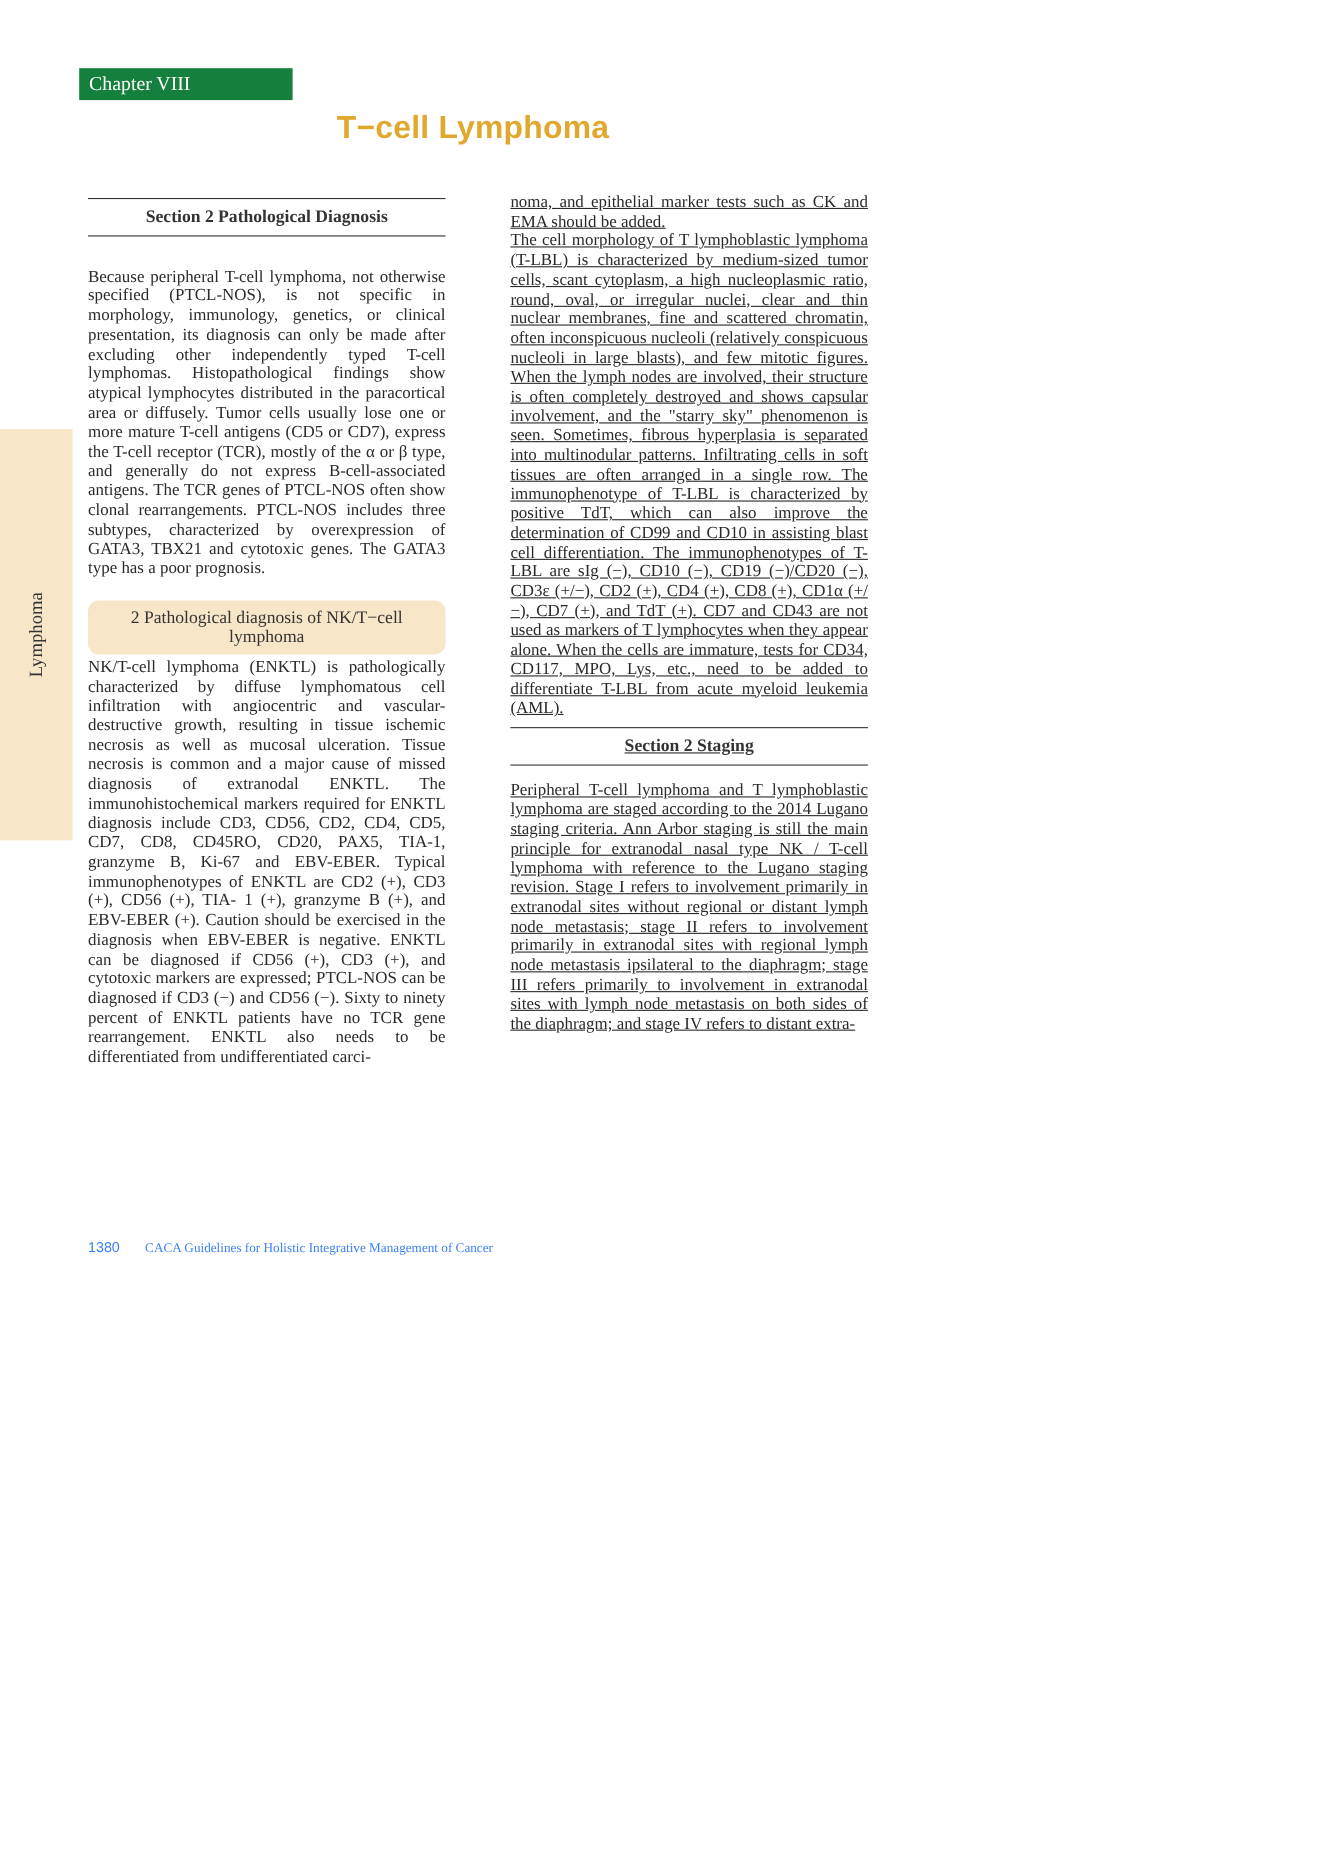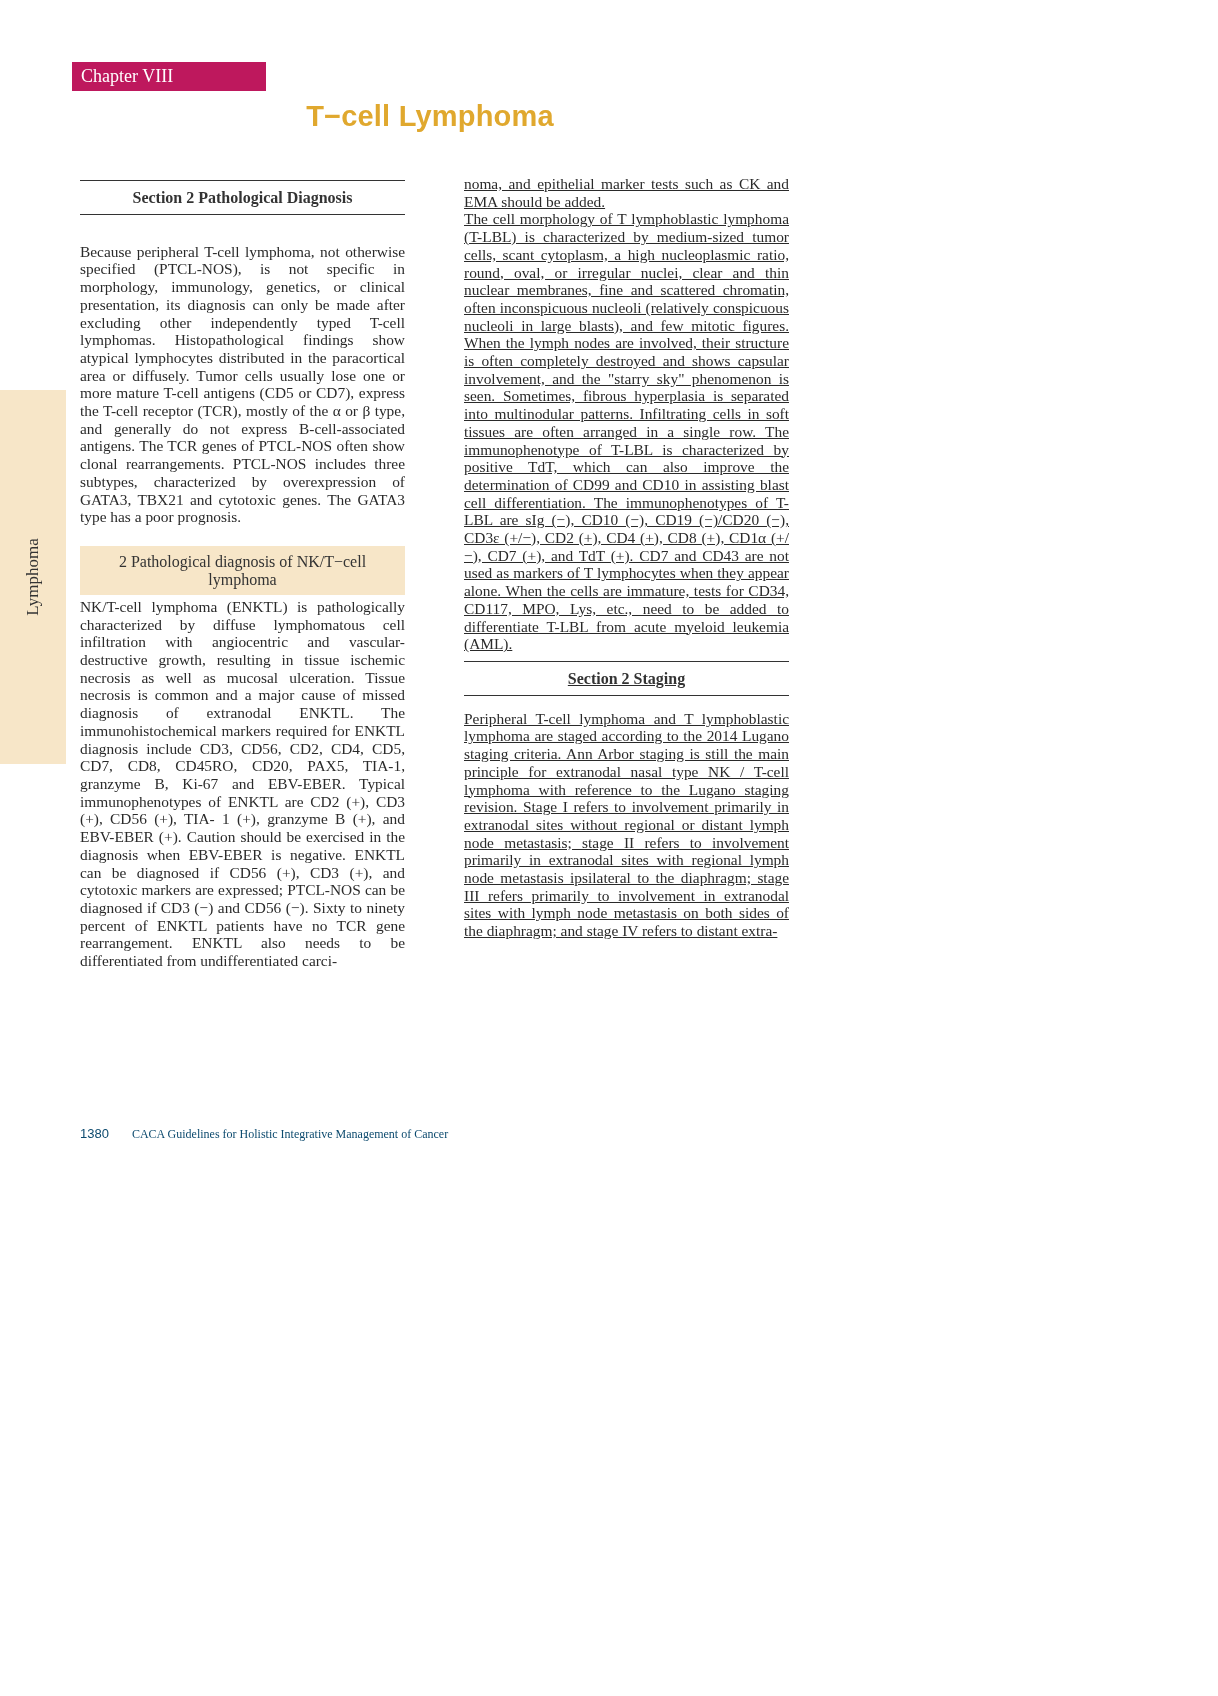--- a/index.html
+++ b/index.html
@@ -1,55 +1,55 @@
 <!DOCTYPE html>
 <html><head>
 <meta charset="utf-8">
 <style>
   html, body { margin: 0; padding: 0; background: #ffffff; }
   body { width: 1218px; height: 1696px; position: relative; overflow: hidden;
          font-family: "Liberation Serif", "DejaVu Serif", serif; color: #2a2a2a; }
   .chapter-banner { position: absolute; left: 72px; top: 62px; width: 194px; height: 29px;
-         background: #be185d; color: #ffffff; font-size: 18px; line-height: 29px;
+         background: #15803d; color: #ffffff; font-size: 18px; line-height: 29px;
          padding-left: 9px; box-sizing: border-box; }
   .page-title { position: absolute; left: 0; width: 860px; top: 100px; text-align: center;
          font-family: "Liberation Sans", "DejaVu Sans", sans-serif; font-weight: bold;
          font-size: 29px; color: #e0a82e; letter-spacing: 0.2px; }
   .side-tab { position: absolute; left: 0; top: 390px; width: 66px; height: 374px;
          background: #f7e6c8; }
   .side-tab-label { position: absolute; left: 33px; top: 187px; transform: translate(-50%, -50%) rotate(-90deg);
          white-space: nowrap; font-size: 17px; color: #333; }
   .col { position: absolute; top: 180px; width: 325px; font-size: 15.4px; line-height: 17.7px; }
   .col-left { left: 80px; }
   .col-right { left: 464px; text-decoration: underline; }
   .section-head { border-top: 1.5px solid #333; border-bottom: 1.5px solid #333;
          text-align: center; font-weight: bold; font-size: 16px; padding: 8px 0 7px 0; color: #333; }
   .sub-head { background: #f7e6c8; text-align: center; font-size: 16px; line-height: 18px;
          padding: 7px 6px 6px 6px; color: #333; }
   .para { text-align: justify; hyphens: manual; margin: 0; }
-  .footer { position: absolute; top: 1126px; left: 80px; font-size: 12px; color: #0c4a6e; }
+  .footer { position: absolute; top: 1126px; left: 80px; font-size: 12px; color: #3b82f6; }
   .footer-num { font-family: "Liberation Sans", "DejaVu Sans", sans-serif; font-size: 13px; margin-right: 20px; }
 </style>
 </head>
 <body>
 
 <div class="chapter-banner">
   <span>Chapter VIII</span>
 </div>
 
 <div class="page-title">T−cell Lymphoma</div>
 
 <div class="side-tab">
   <div class="side-tab-label">Lymphoma</div>
 </div>
 
 <div class="col col-left">
   <div class="section-head" style="margin-bottom:28px;">Section 2 Pathological Diagnosis</div>
   <p class="para">Because peripheral T-cell lymphoma, not otherwise specified (PTCL-NOS), is not specific in morphology, immunology, genetics, or clinical presentation, its diagnosis can only be made after excluding other independently typed T-cell lymphomas. Histopathological findings show atypical lymphocytes distributed in the paracortical area or diffusely. Tumor cells usually lose one or more mature T-cell antigens (CD5 or CD7), express the T-cell receptor (TCR), mostly of the α or β type, and generally do not express B-cell-associated antigens. The TCR genes of PTCL-NOS often show clonal rearrangements. PTCL-NOS includes three subtypes, characterized by overexpression of GATA3, TBX21 and cytotoxic genes. The GATA3 type has a poor prognosis.</p>
-  <div class="sub-head" style="margin-top:20px;margin-bottom:3px;">2 Pathological diagnosis of NK/T−cell lymphoma</div>
+  <div class="sub-head" style="margin-top:20px;margin-bottom:3px;border-radius:10px;">2 Pathological diagnosis of NK/T−cell lymphoma</div>
   <p class="para">NK/T-cell lymphoma (ENKTL) is pathologically characterized by diffuse lymphomatous cell infiltration with angiocentric and vascular-destructive growth, resulting in tissue ischemic necrosis as well as mucosal ulceration. Tissue necrosis is common and a major cause of missed diagnosis of extranodal ENKTL. The immunohistochemical markers required for ENKTL diagnosis include CD3, CD56, CD2, CD4, CD5, CD7, CD8, CD45RO, CD20, PAX5, TIA-1, granzyme B, Ki-67 and EBV-EBER. Typical immunophenotypes of ENKTL are CD2 (+), CD3 (+), CD56 (+), TIA- 1 (+), granzyme B (+), and EBV-EBER (+). Caution should be exercised in the diagnosis when EBV-EBER is negative. ENKTL can be diagnosed if CD56 (+), CD3 (+), and cytotoxic markers are expressed; PTCL-NOS can be diagnosed if CD3 (−) and CD56 (−). Sixty to ninety percent of ENKTL patients have no TCR gene rearrangement. ENKTL also needs to be differentiated from undifferentiated carci-</p>
 </div>
 
 <div class="col col-right" style="top:175px;">
   <p class="para">noma, and epithelial marker tests such as CK and EMA should be added.</p>
   <p class="para">The cell morphology of T lymphoblastic lymphoma (T-LBL) is characterized by medium-sized tumor cells, scant cytoplasm, a high nucleoplasmic ratio, round, oval, or irregular nuclei, clear and thin nuclear membranes, fine and scattered chromatin, often inconspicuous nucleoli (relatively conspicuous nucleoli in large blasts), and few mitotic figures. When the lymph nodes are involved, their structure is often completely destroyed and shows capsular involvement, and the "starry sky" phenomenon is seen. Sometimes, fibrous hyperplasia is separated into multinodular patterns. Infiltrating cells in soft tissues are often arranged in a single row. The immunophenotype of T-LBL is characterized by positive TdT, which can also improve the determination of CD99 and CD10 in assisting blast cell differentiation. The immunophenotypes of T-LBL are sIg (−), CD10 (−), CD19 (−)/CD20 (−), CD3ε (+/−), CD2 (+), CD4 (+), CD8 (+), CD1α (+/−), CD7 (+), and TdT (+). CD7 and CD43 are not used as markers of T lymphocytes when they appear alone. When the cells are immature, tests for CD34, CD117, MPO, Lys, etc., need to be added to differentiate T-LBL from acute myeloid leukemia (AML).</p>
   <div class="section-head" style="margin-top:8px;margin-bottom:14px;">Section 2 Staging</div>
   <p class="para">Peripheral T-cell lymphoma and T lymphoblastic lymphoma are staged according to the 2014 Lugano staging criteria. Ann Arbor staging is still the main principle for extranodal nasal type NK / T-cell lymphoma with reference to the Lugano staging revision. Stage I refers to involvement primarily in extranodal sites without regional or distant lymph node metastasis; stage II refers to involvement primarily in extranodal sites with regional lymph node metastasis ipsilateral to the diaphragm; stage III refers primarily to involvement in extranodal sites with lymph node metastasis on both sides of the diaphragm; and stage IV refers to distant extra-</p>
 </div>
 

